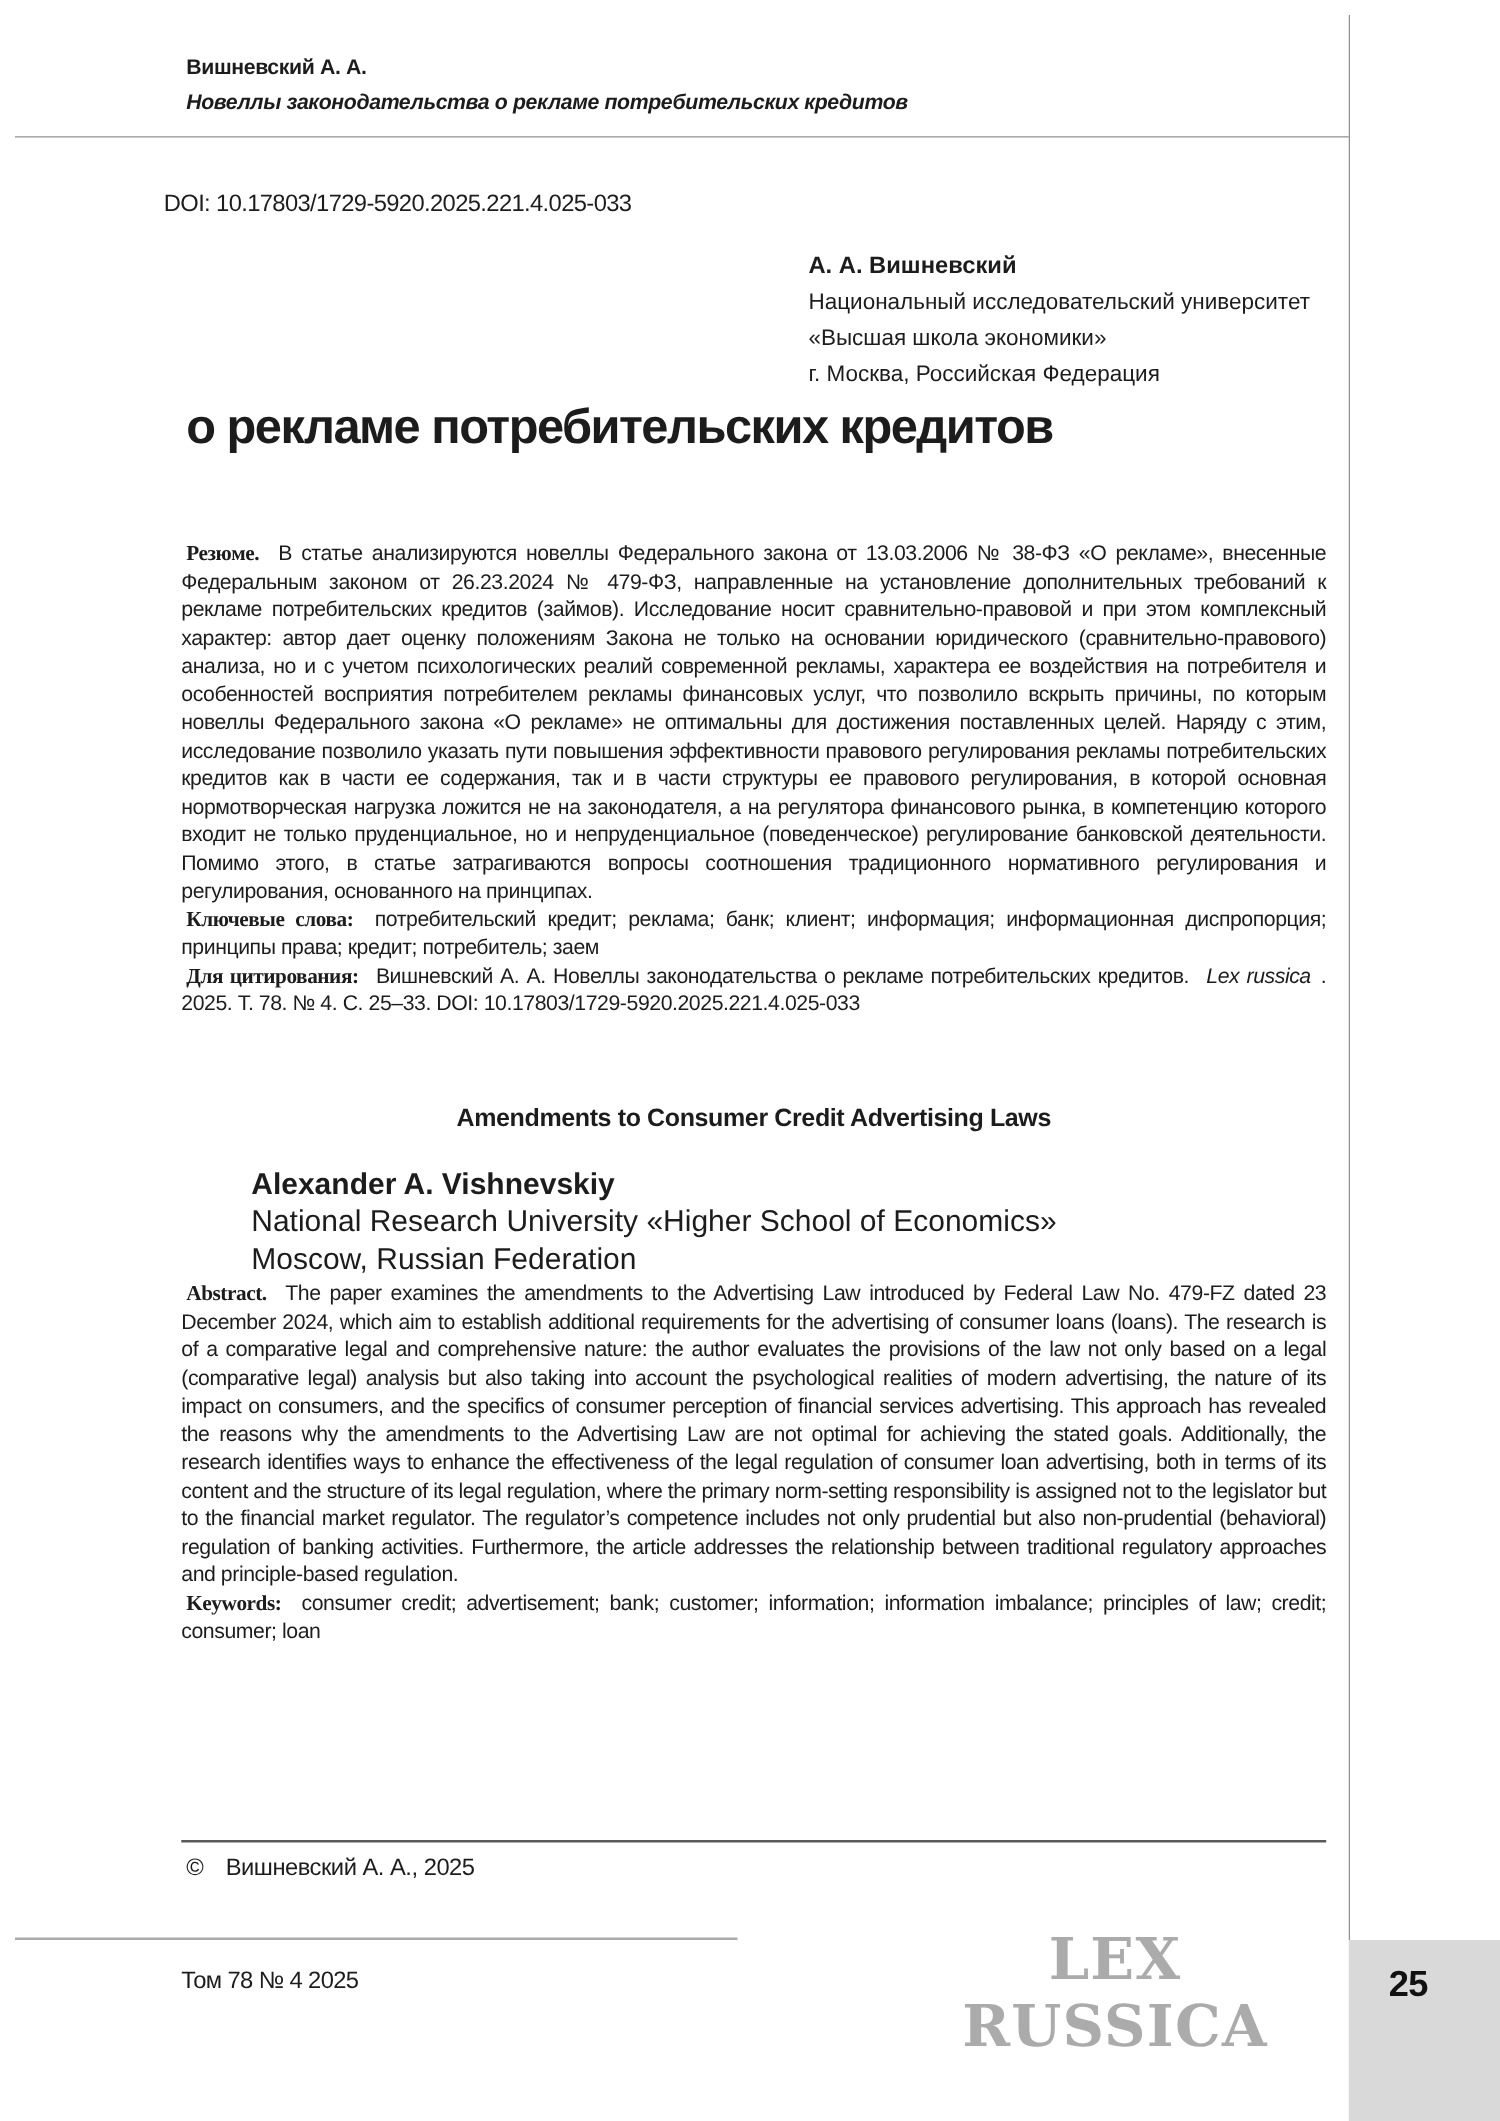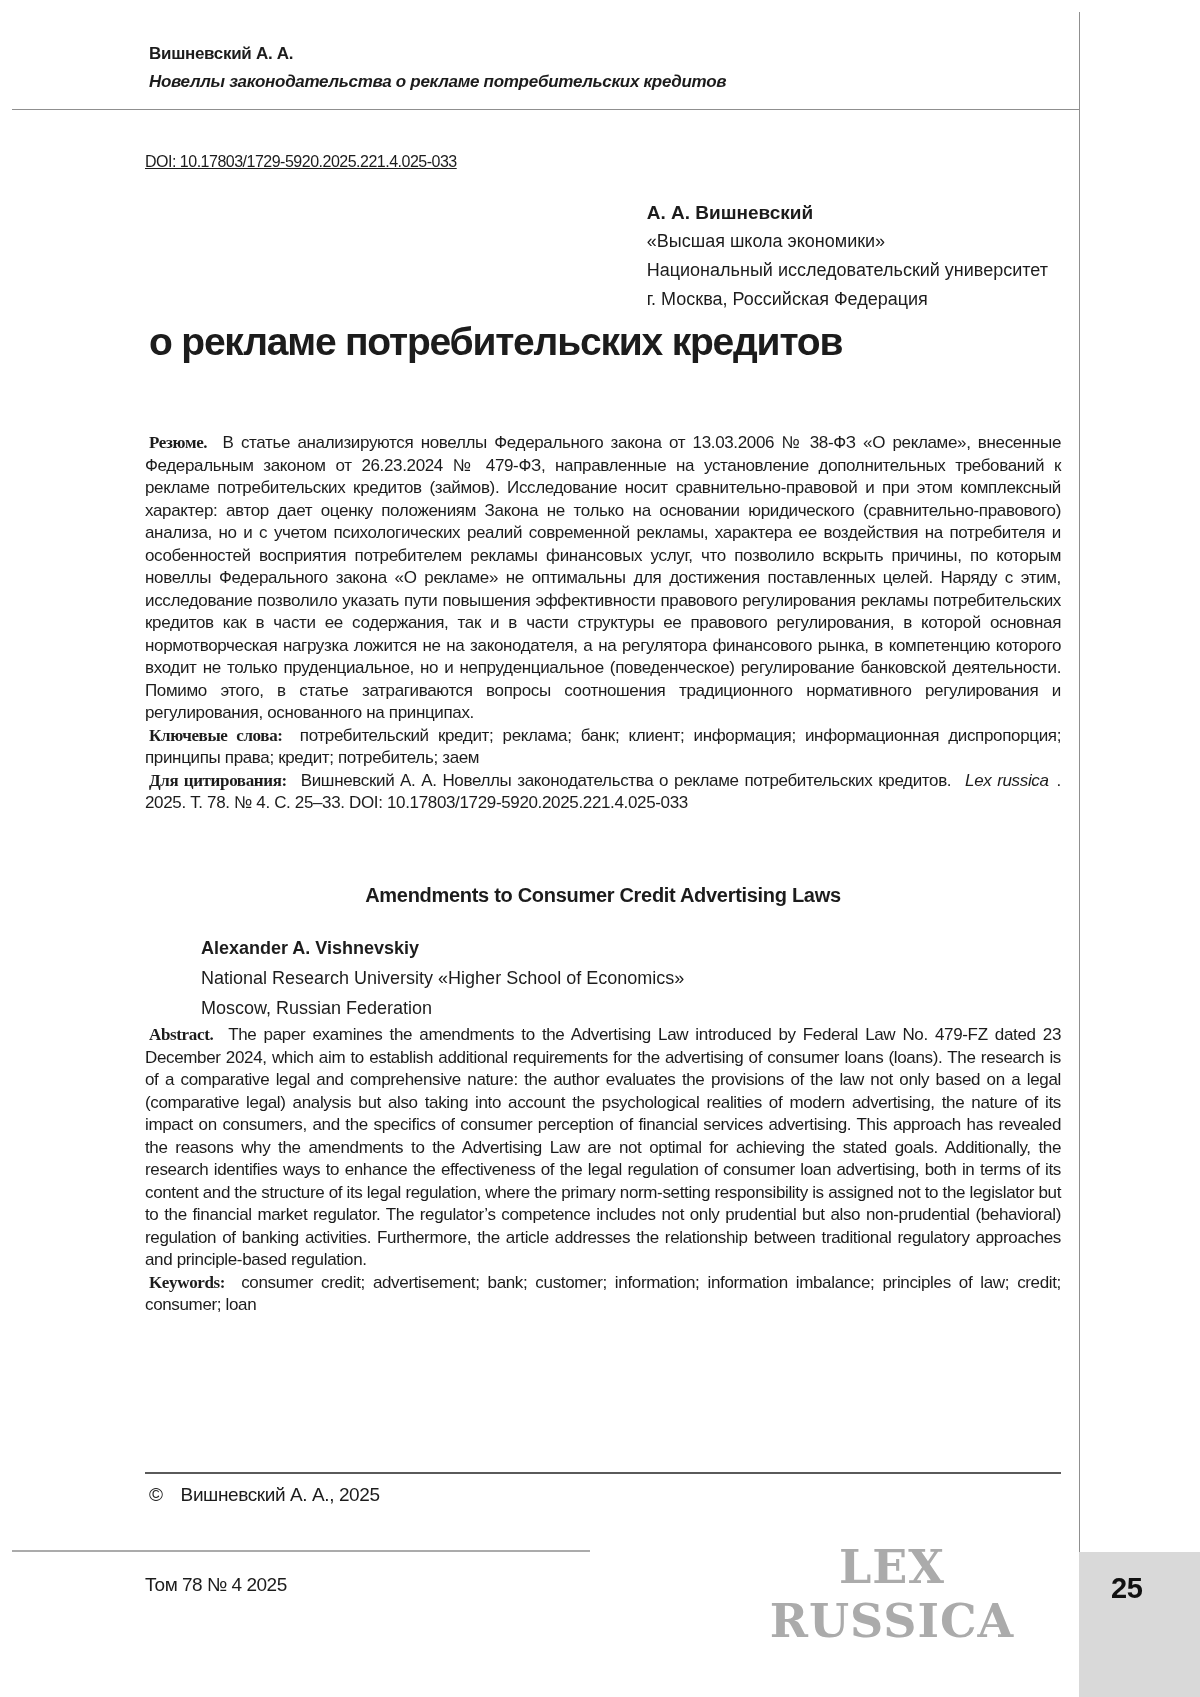--- a/index.html
+++ b/index.html
@@ -12,40 +12,40 @@
   .abs { position:absolute; }
 
   
   .running-header { left:133px; top:26px; line-height:24px; letter-spacing:-0.3px; }
   .rh-author { font-size:17px; font-weight:bold; }
   .rh-title  { font-size:17px; font-weight:bold; font-style:italic; }
 
   .header-rule   { left:0; top:97px;  width:1067px; height:1px; background:#8f8f8f; }
   .vertical-rule { left:1067px; top:0; width:1px; height:1540px; background:#8f8f8f; }
 
-  .doi { left:133px; top:141px; font-size:16px; letter-spacing:-0.5px;text-decoration:underline; }
+  .doi { left:119px; top:141px; font-size:19px; letter-spacing:-0.5px; }
 
   .author-ru { right:152px; top:184px; font-size:18px; line-height:25px; }
   .author-ru .name { font-weight:bold; font-size:19px; }
 
   .title-ru {
     left:133px; top:303px; font-size:39px; font-weight:bold;
     line-height:46px; letter-spacing:-1.2px;
   }
 
   .block { left:133px; width:916px; font-size:17px; line-height:22.5px; text-align:justify; letter-spacing:-0.35px; }
   .block p { margin:0; }
   .lbl { font-weight:bold;font-family:Liberation Serif, serif; }
   .ital { font-style:italic; }
 
   .abstract-ru { top:420px; }
 
   .title-en { left:133px; top:872px; width:916px; text-align:center; font-size:20px; font-weight:bold; letter-spacing:-0.3px; }
 
-  .author-en { left:185px; top:919px; font-size:18px; line-height:26px; }
+  .author-en { left:185px; top:919px; font-size:24px; line-height:26px; }
   .author-en .name { font-weight:bold; }
 
   .abstract-en { top:1012px; }
 
   .copyright-rule { left:133px; top:1460px; width:916px; height:2px; background:#5a5a5a; }
   .copyright { left:133px; top:1472px; font-size:19px; letter-spacing:-0.4px; }
   .copyright .sym { margin-right:14px; }
 
   .footer-rule { left:0; top:1538px; width:578px; height:2px; background:#ababab; }
   .footer-vol { left:133px; top:1562px; font-size:19px; letter-spacing:-0.5px; }
@@ -68,22 +68,22 @@
   <div class="rh-title">Новеллы законодательства о рекламе потребительских кредитов</div>
 </div>
 
 <div class="abs header-rule"></div>
 <div class="abs vertical-rule"></div>
 
 <div class="abs doi">DOI: 10.17803/1729-5920.2025.221.4.025-033</div>
 
 <div class="abs author-ru">
   <div class="name">А. А. Вишневский</div>
+  <div>Национальный исследовательский университет</div>
   <div>«Высшая школа экономики»</div>
-  <div>Национальный исследовательский университет</div>
   <div>г. Москва, Российская Федерация</div>
 </div>
 
 <h1 class="abs title-ru">
   <div>о рекламе потребительских кредитов</div>
 </h1>
 
 <div class="abs block abstract-ru">
   <p><span class="lbl">Резюме.</span><span> В статье анализируются новеллы Федерального закона от 13.03.2006 № 38-ФЗ «О рекламе», внесенные Федеральным законом от 26.23.2024 № 479-ФЗ, направленные на установление дополнительных требований к рекламе потребительских кредитов (займов). Исследование носит сравнительно-правовой и при этом комплексный характер: автор дает оценку положениям Закона не только на основании юридического (сравнительно-правового) анализа, но и с учетом психологических реалий современной рекламы, характера ее воздействия на потребителя и особенностей восприятия потребителем рекламы финансовых услуг, что позволило вскрыть причины, по которым новеллы Федерального закона «О рекламе» не оптимальны для достижения поставленных целей. Наряду с этим, исследование позволило указать пути повышения эффективности правового регулирования рекламы потребительских кредитов как в части ее содержания, так и в части структуры ее правового регулирования, в которой основная нормотворческая нагрузка ложится не на законодателя, а на регулятора финансового рынка, в компетенцию которого входит не только пруденциальное, но и непруденциальное (поведенческое) регулирование банковской деятельности. Помимо этого, в статье затрагиваются вопросы соотношения традиционного нормативного регулирования и регулирования, основанного на принципах.</span></p>
   <p><span class="lbl">Ключевые слова:</span><span> потребительский кредит; реклама; банк; клиент; информация; информационная диспропорция; принципы права; кредит; потребитель; заем</span></p>

